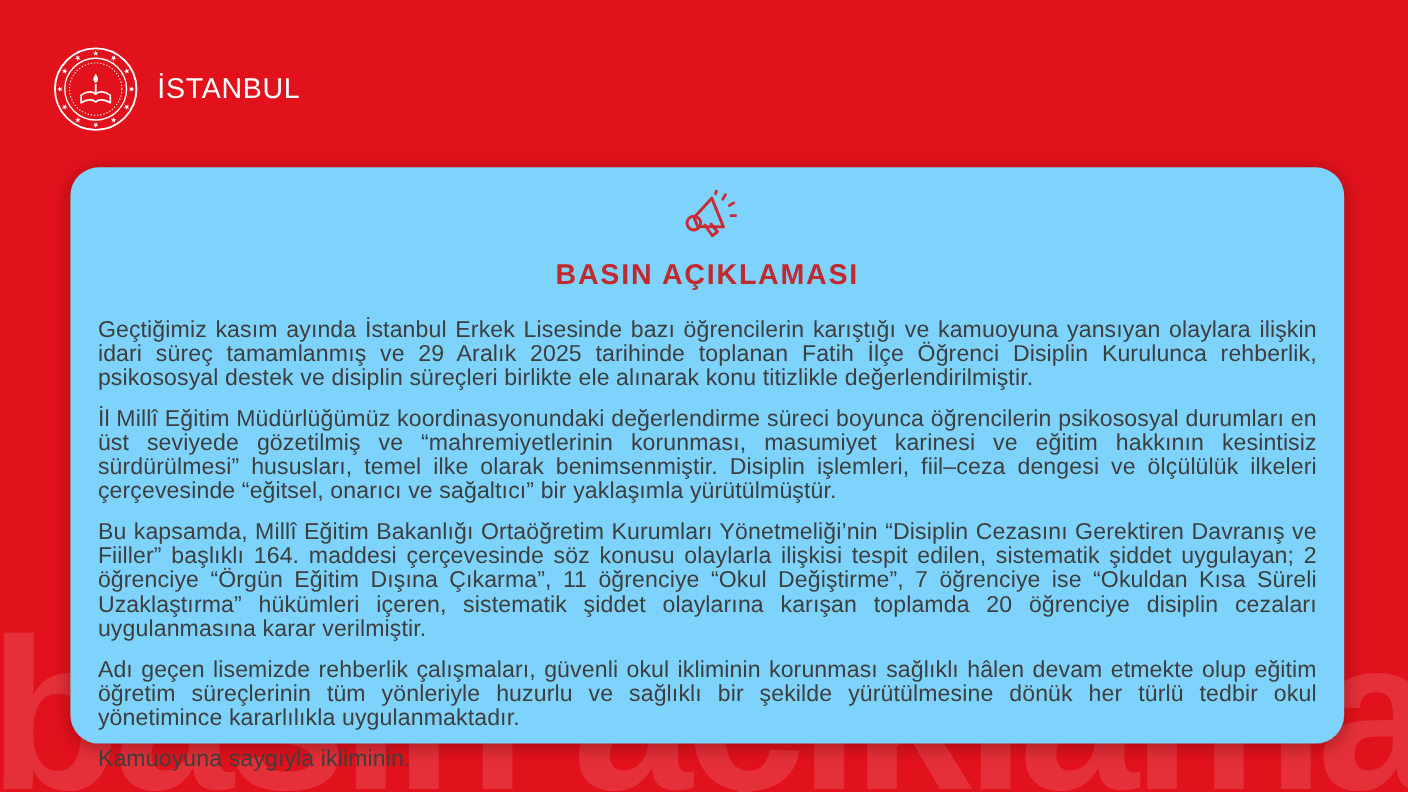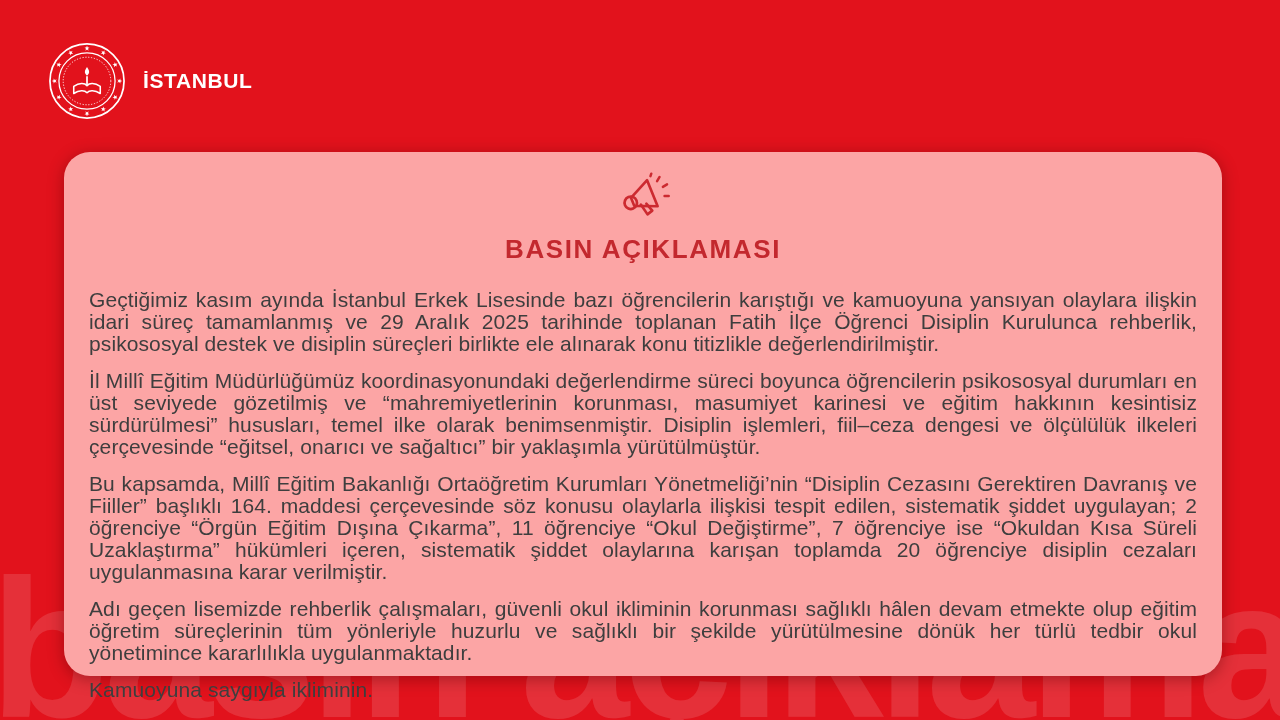--- a/index.html
+++ b/index.html
@@ -15,26 +15,26 @@
     letter-spacing:-6px;white-space:nowrap;
     color:rgba(255,255,255,0.13);
     user-select:none;
   }
   
   .header{
     position:absolute;top:42px;left:48px;z-index:1;
     display:flex;align-items:center;gap:17px;color:#fff;
   }
   .emblem{width:78px;height:78px;flex:0 0 auto;}
-  .org-city{font-size:21px;font-weight:700;letter-spacing:.6px;line-height:1.2;}
+  .org-city{font-size:26px;font-weight:400;letter-spacing:.6px;line-height:1.2;}
   .org-name{font-size:20px;font-weight:400;letter-spacing:.5px;line-height:1.2;margin-top:2px;}
   
   .card{
     position:absolute;left:64px;top:152px;width:1158px;height:524px;z-index:2;
-    background:#fca5a5;border-radius:26px;box-sizing:border-box;
+    background:#7dd3fc;border-radius:26px;box-sizing:border-box;
     padding:20px 25px 0 25px;
     box-shadow:0 3px 16px rgba(70,0,6,.40);
   }
   .icon-wrap{height:58px;text-align:center;}
   .icon-wrap svg{height:58px;width:70px;}
   .card h1{
     margin:4px 0 24px 0;text-align:center;
     font-size:26px;font-weight:700;letter-spacing:1.6px;
     color:#c3282e;
   }

